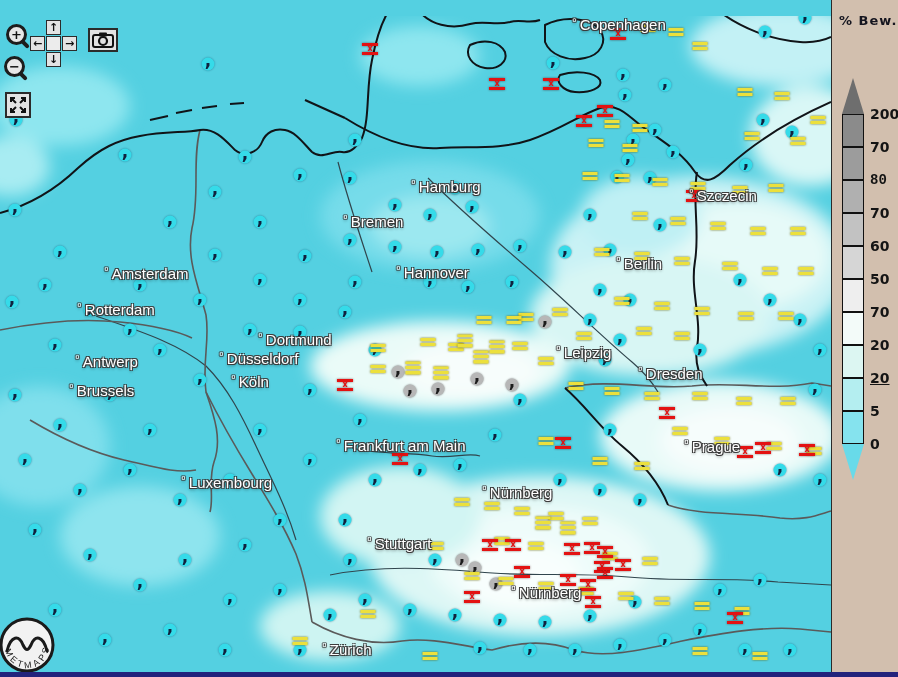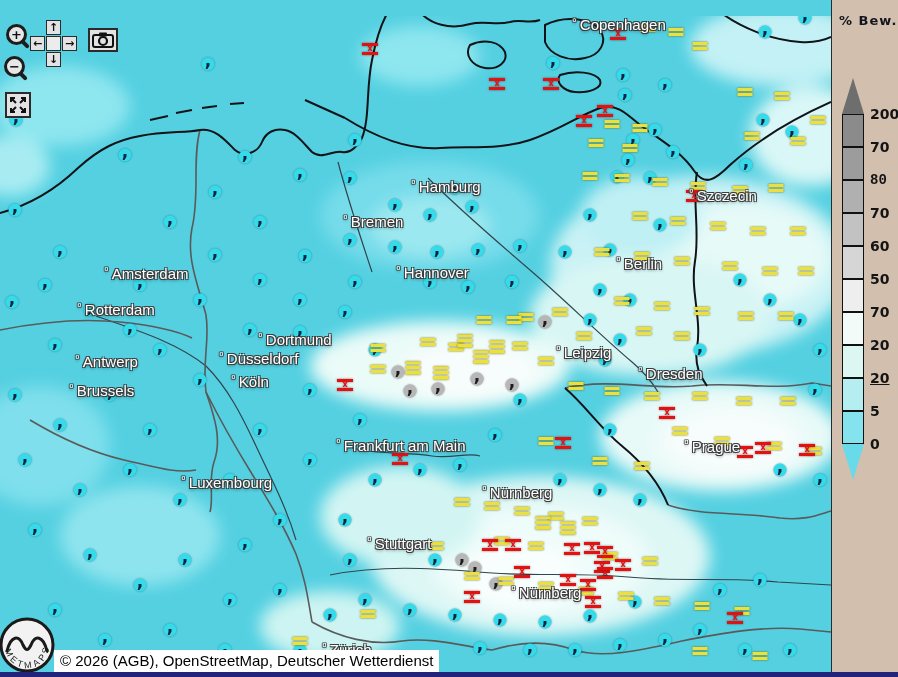--- a/index.html
+++ b/index.html
@@ -488,23 +488,20 @@
         <path d="M9,35 C13,19 21,19 25,29 C28,35 30,35 33,29 C37,19 45,19 49,35" fill="none" stroke="#1a1a1a" stroke-width="3" stroke-linecap="round"></path>
         <defs>
             <path id="arc" d="M7,30 A22,22 0 0 0 51,30"></path>
           </defs>
         <text font-family="Liberation Sans, sans-serif" font-size="9" letter-spacing="3" fill="#1a1a1a">
           <textPath href="#arc" startOffset="4"><tspan id="logo-textpath">METMAPS</tspan></textPath>
         </text>
       </svg>
     </div>
 
-    <div class="attribution">
-      <span>© 2026 (AGB), OpenStreetMap, Deutscher Wetterdienst</span>
-    </div>
   </div>
 
   <div class="legend">
     <div class="legend-title">% Bew.</div>
     <div id="colorbar">
         <div class="cb-arrow-top" style="border-bottom: 36px solid rgb(110, 110, 110);"></div>
         <div class="cb-seg" style="top: 114px; background: rgb(139, 139, 139);"></div>
         <div class="cb-seg" style="top: 147px; background: rgb(156, 156, 156);"></div>
         <div class="cb-seg" style="top: 180px; background: rgb(176, 176, 176);"></div>
         <div class="cb-seg" style="top: 213px; background: rgb(194, 194, 194);"></div>

